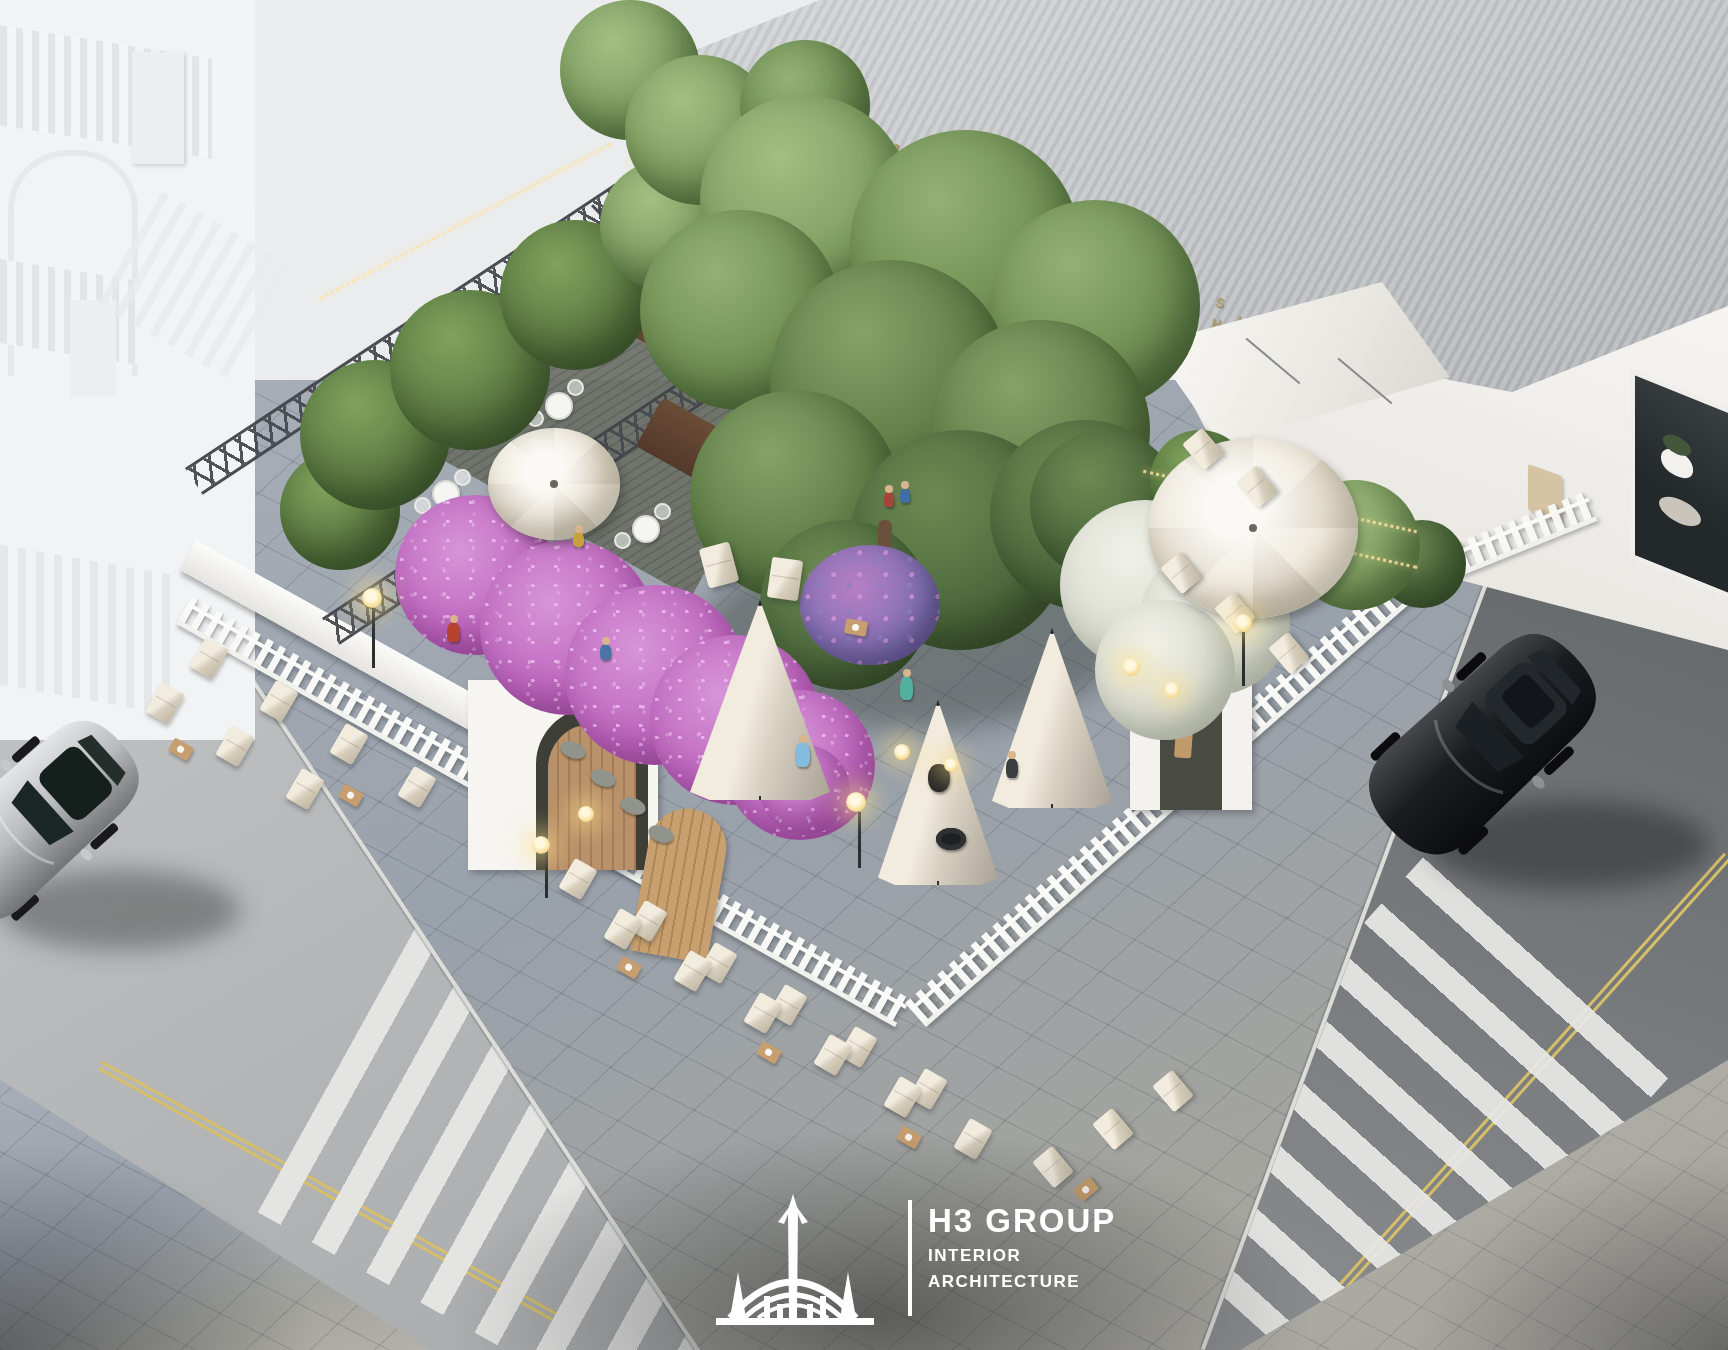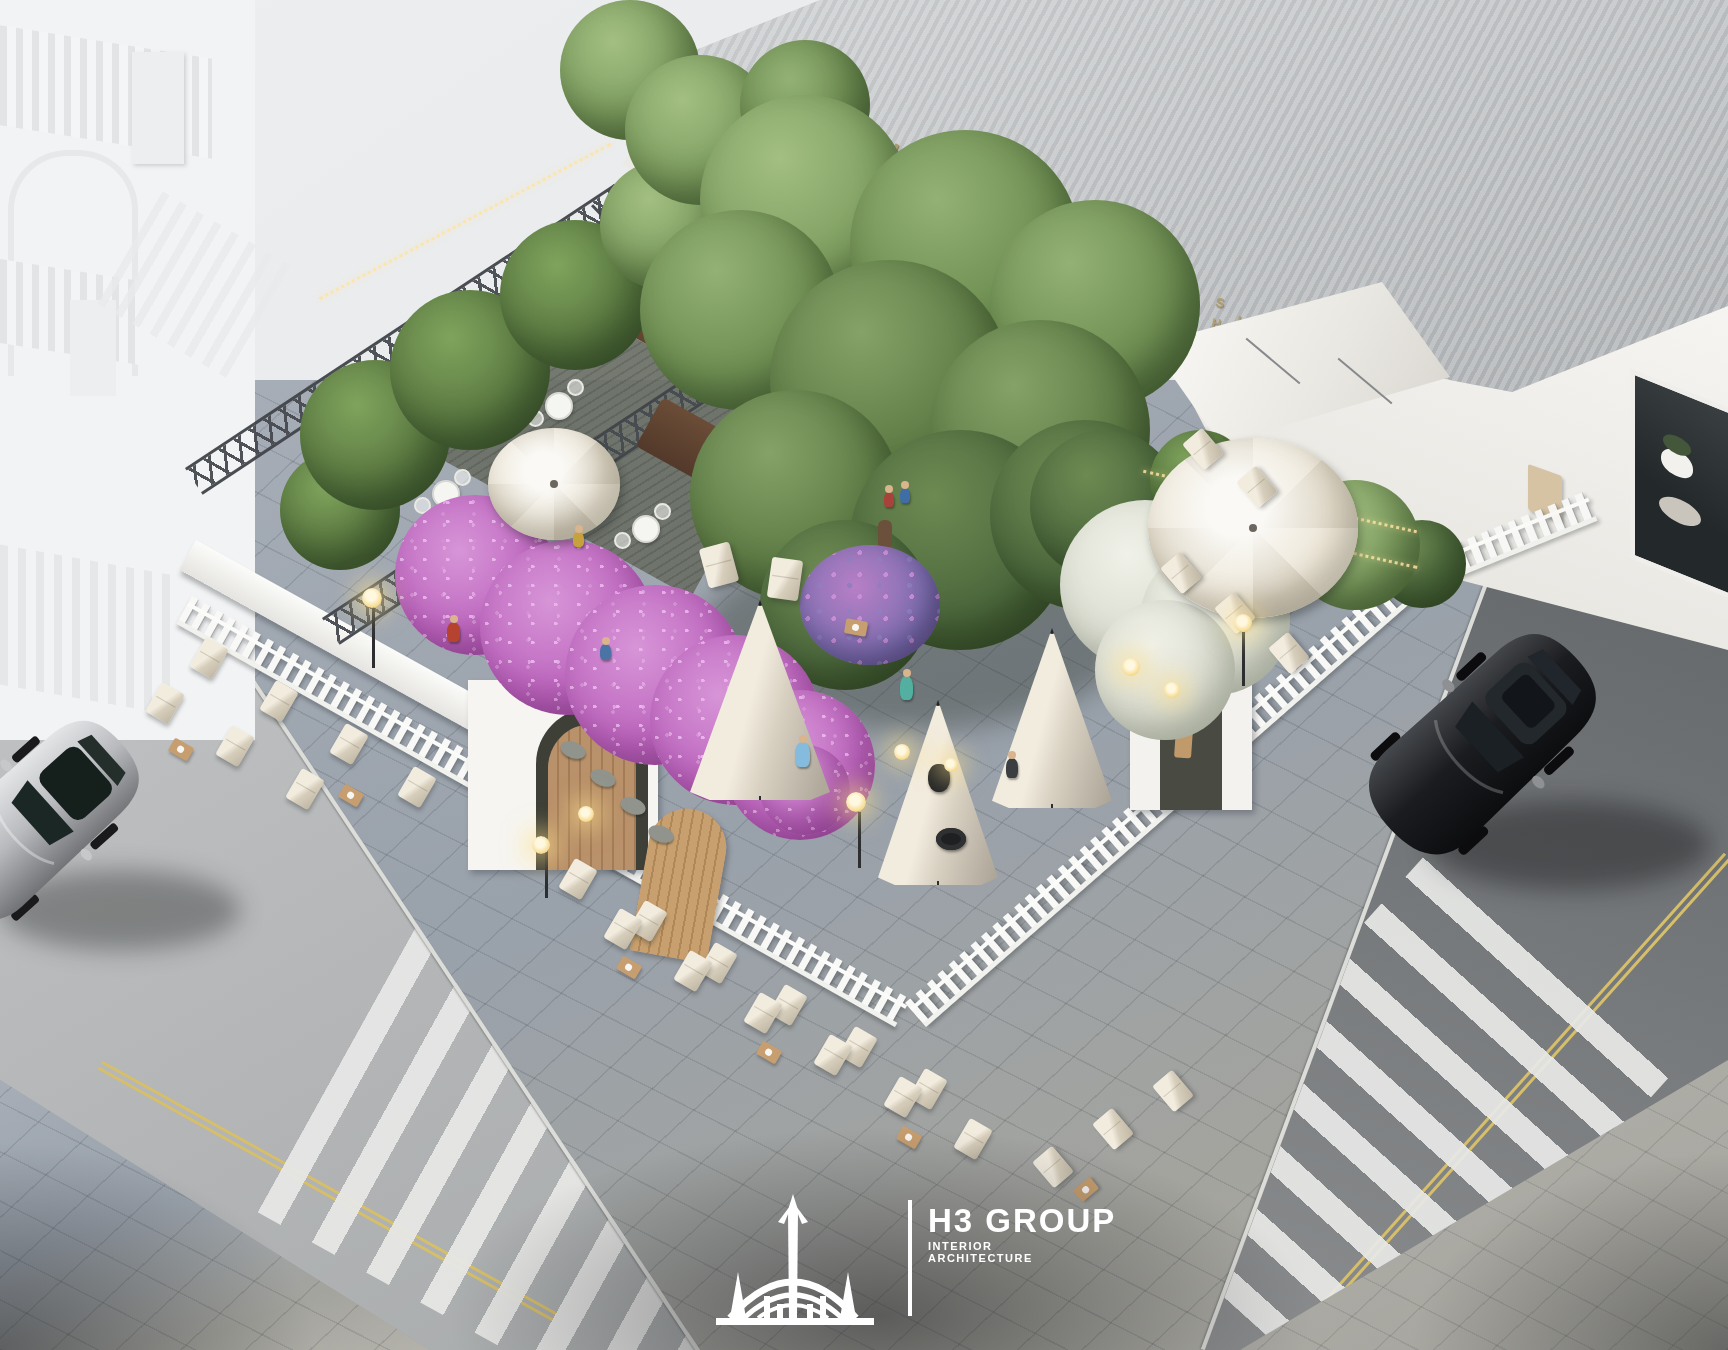--- a/index.html
+++ b/index.html
@@ -78,21 +78,21 @@
   
   .person{border-radius:45% 45% 32% 32%;box-shadow:1px 2px 2px rgba(30,30,30,.4);}
   .person::before{content:"";position:absolute;left:calc(50% - 4px);top:-7px;width:8px;height:8px;border-radius:50%;background:#d9b48c;}
   
   #shanlaa-sign{transform-origin:0 0;transform:rotate(30.2deg);color:#ab9b70;font-size:30px;font-weight:600;letter-spacing:9px;
     text-shadow:1px 1px 0 #7e7048,2px 3px 4px rgba(60,50,20,.3);white-space:nowrap;}
   .vsign{writing-mode:vertical-rl;text-orientation:upright;color:#b2a075;font-size:13px;font-weight:700;letter-spacing:6px;
     text-shadow:1px 1px 1px rgba(90,80,50,.5);}
   
   #logo-text-brand{color:#fff;font-size:33px;font-weight:700;letter-spacing:2px;}
-  .logo-line{color:#fff;font-size:11px;font-weight:700;letter-spacing:1.5px;margin-top:0;}
+  .logo-line{color:#fff;font-size:17px;font-weight:700;letter-spacing:1.5px;margin-top:6px;}
 </style>
 </head>
 <body>
 
 <div id="canvas">
 
   <div class="abs paver" style="left:0;top:380px;width:1728px;height:970px;"></div>
 
   <div class="abs" style="left:0;top:520px;width:760px;height:830px;clip-path:polygon(0 100px,215px 100px,700px 830px,430px 830px,0 560px);
               background:linear-gradient(150deg,#c2c4c5,#b2b4b5 60%,#a8abac);">

